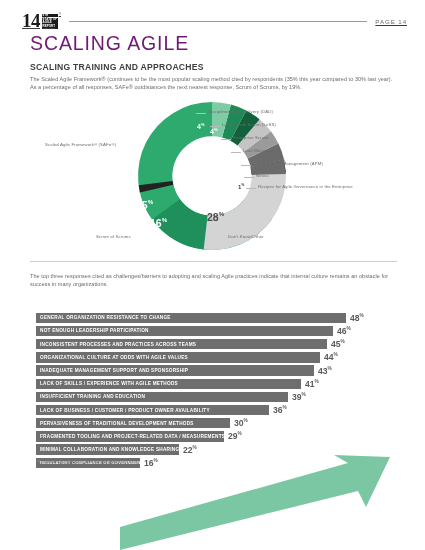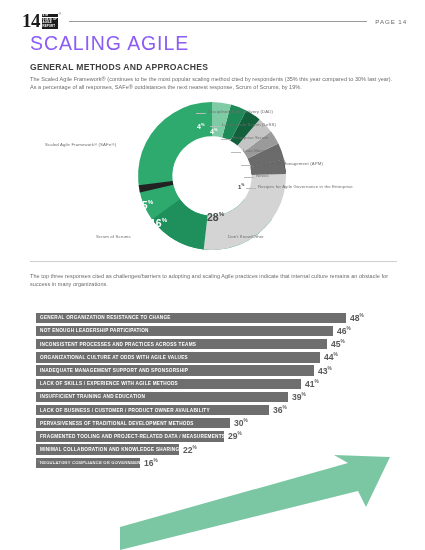--- a/index.html
+++ b/index.html
@@ -12,20 +12,21 @@
     overflow: hidden;
   }
 
   
   .page-header {
     position: absolute;
     top: 10px; left: 22px; right: 18px;
     height: 22px;
     display: flex;
     align-items: center;
+    text-decoration: underline;
   }
   .logo {
     display: flex;
     align-items: flex-end;
     flex: none;
   }
   .logo-num {
     font-family: "Liberation Serif", serif;
     font-size: 19px;
     font-weight: 700;
@@ -73,21 +74,21 @@
     flex: none;
   }
 
   
   .main-title {
     position: absolute;
     top: 32px; left: 30px;
     font-size: 19.5px;
     font-weight: 400;
     letter-spacing: 0.9px;
-    color: #8b5cf6;
+    color: #701a75;
   }
   .section {
     position: absolute;
     left: 30px; right: 28px;
   }
   .section-title {
     font-size: 8.6px;
     font-weight: 700;
     letter-spacing: 0.25px;
     color: #3f3f3f;
@@ -199,21 +200,21 @@
     </span>
     <span class="logo-tm">®</span>
   </div>
   <div class="header-rule"></div>
   <div class="page-num">PAGE 14</div>
 </div>
 
 <div class="main-title">SCALING AGILE</div>
 
 <div class="section" style="top:62px;">
-  <div class="section-title">GENERAL METHODS AND APPROACHES</div>
+  <div class="section-title">SCALING TRAINING AND APPROACHES</div>
   <div class="section-desc">The Scaled Agile Framework® (continues to be the most popular scaling method cited by respondents (35% this year compared to 30% last year). As a percentage of all responses, SAFe® outdistances the next nearest response, Scrum of Scrums, by 19%.</div>
 </div>
 
 <div class="donut-wrap">
   <svg class="donut-svg" width="220" height="152" viewBox="0 0 220 152">
     <g transform="translate(110,76)">
 
       <path fill="#2faa6f" d="M 0,-74 A 74,74 0 0 1 57.6,46.4 L 30.9,24.9 A 39.7,39.7 0 0 0 0,-39.7 Z" transform="rotate(126)"></path>
 
     </g>

